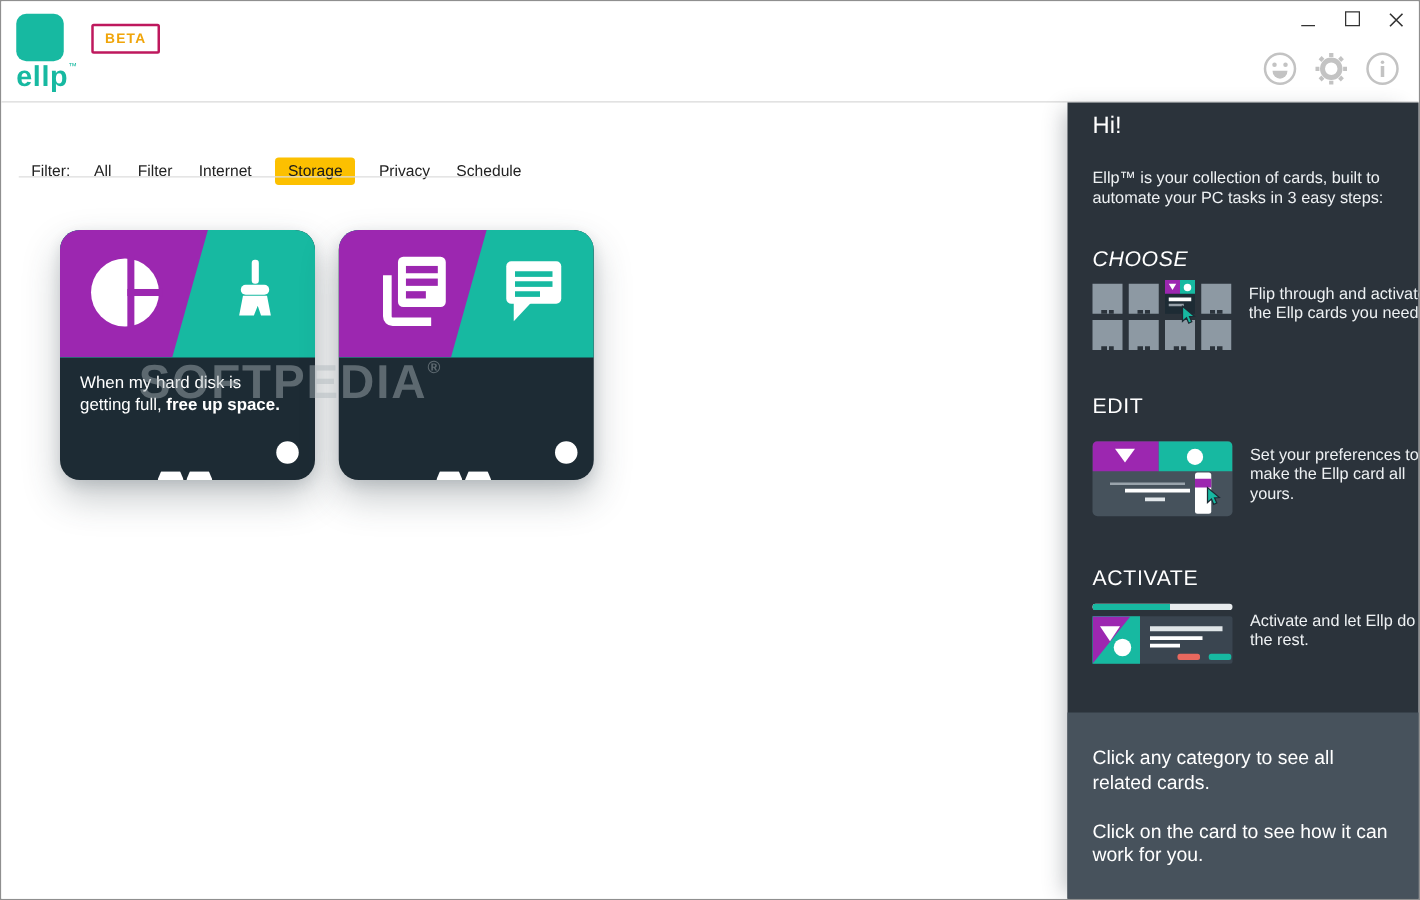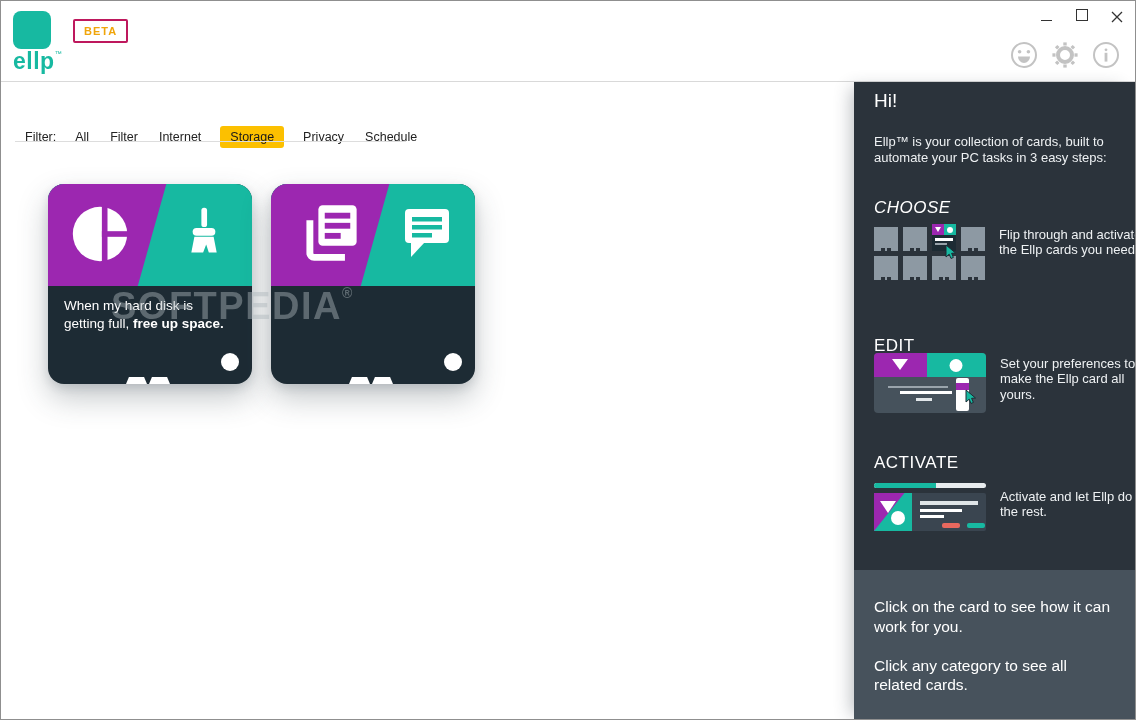--- a/index.html
+++ b/index.html
@@ -47,21 +47,21 @@
   .watermark { position:absolute; top:203px; left:110px; z-index:6; font-size:38px; font-weight:bold; letter-spacing:1.5px;
                color:rgba(172,181,186,0.45); pointer-events:none; white-space:nowrap; }
   .watermark sup { font-size:14px; vertical-align:top; }
 
   
   .sidebar { position:absolute; top:81px; right:0; width:281px; height:639px; background:#2b333b; z-index:4;
              box-shadow:-9px 0 16px -6px rgba(40,50,60,.3); color:#fff; }
   .sb-greeting { position:absolute; top:8px; left:20px; font-size:19px; color:#fff; }
   .sb-intro { position:absolute; top:52px; left:20px; width:250px; font-size:13px; line-height:1.22; color:#eef1f3; }
   .sb-step-title { position:absolute; left:20px; font-size:17px; letter-spacing:0.5px; color:#fff; }
-  .t-choose { top:116px;font-style:italic; } .t-edit { top:233px;margin-top:21px; } .t-activate { top:371px; }
+  .t-choose { top:116px;font-style:italic; } .t-edit { top:233px; } .t-activate { top:371px; }
   .sb-row { position:absolute; left:20px; display:flex; align-items:flex-start; }
   .r-choose { top:145px; } .r-edit { top:271px; } .r-activate { top:401px; }
   .sb-desc { width:148px; margin-left:14px; font-size:13px; line-height:1.18; color:#eef1f3; }
   .r-edit .sb-desc { margin-top:3px; } .r-activate .sb-desc { margin-top:6px; }
 
   
   .choose-grid { position:relative; width:111px; display:grid; grid-template-columns:repeat(4,24px); grid-auto-rows:24px; gap:5px; }
   .sq { position:relative; background:#8d99a3; }
   .sq::after { content:""; position:absolute; bottom:0; left:50%; transform:translateX(-50%); width:10px; height:3px;
                background:linear-gradient(90deg,#2b333b 0 42%, transparent 42% 58%, #2b333b 58% 100%); }
@@ -311,18 +311,18 @@
             <div class="a-line2"></div>
             <div class="a-line3"></div>
           <div class="a-pill1"></div>
             <div class="a-pill2"></div>
         </div>
       </div>
       <div class="sb-desc">Activate and let Ellp do the rest.</div>
     </div>
 
     <div class="sb-bottom">
+      <p>Click any category to see all related cards.</p>
       <p>Click on the card to see how it can work for you.</p>
-      <p>Click any category to see all related cards.</p>
     </div>
   </div>
 
 </div>
 
 </body></html>

